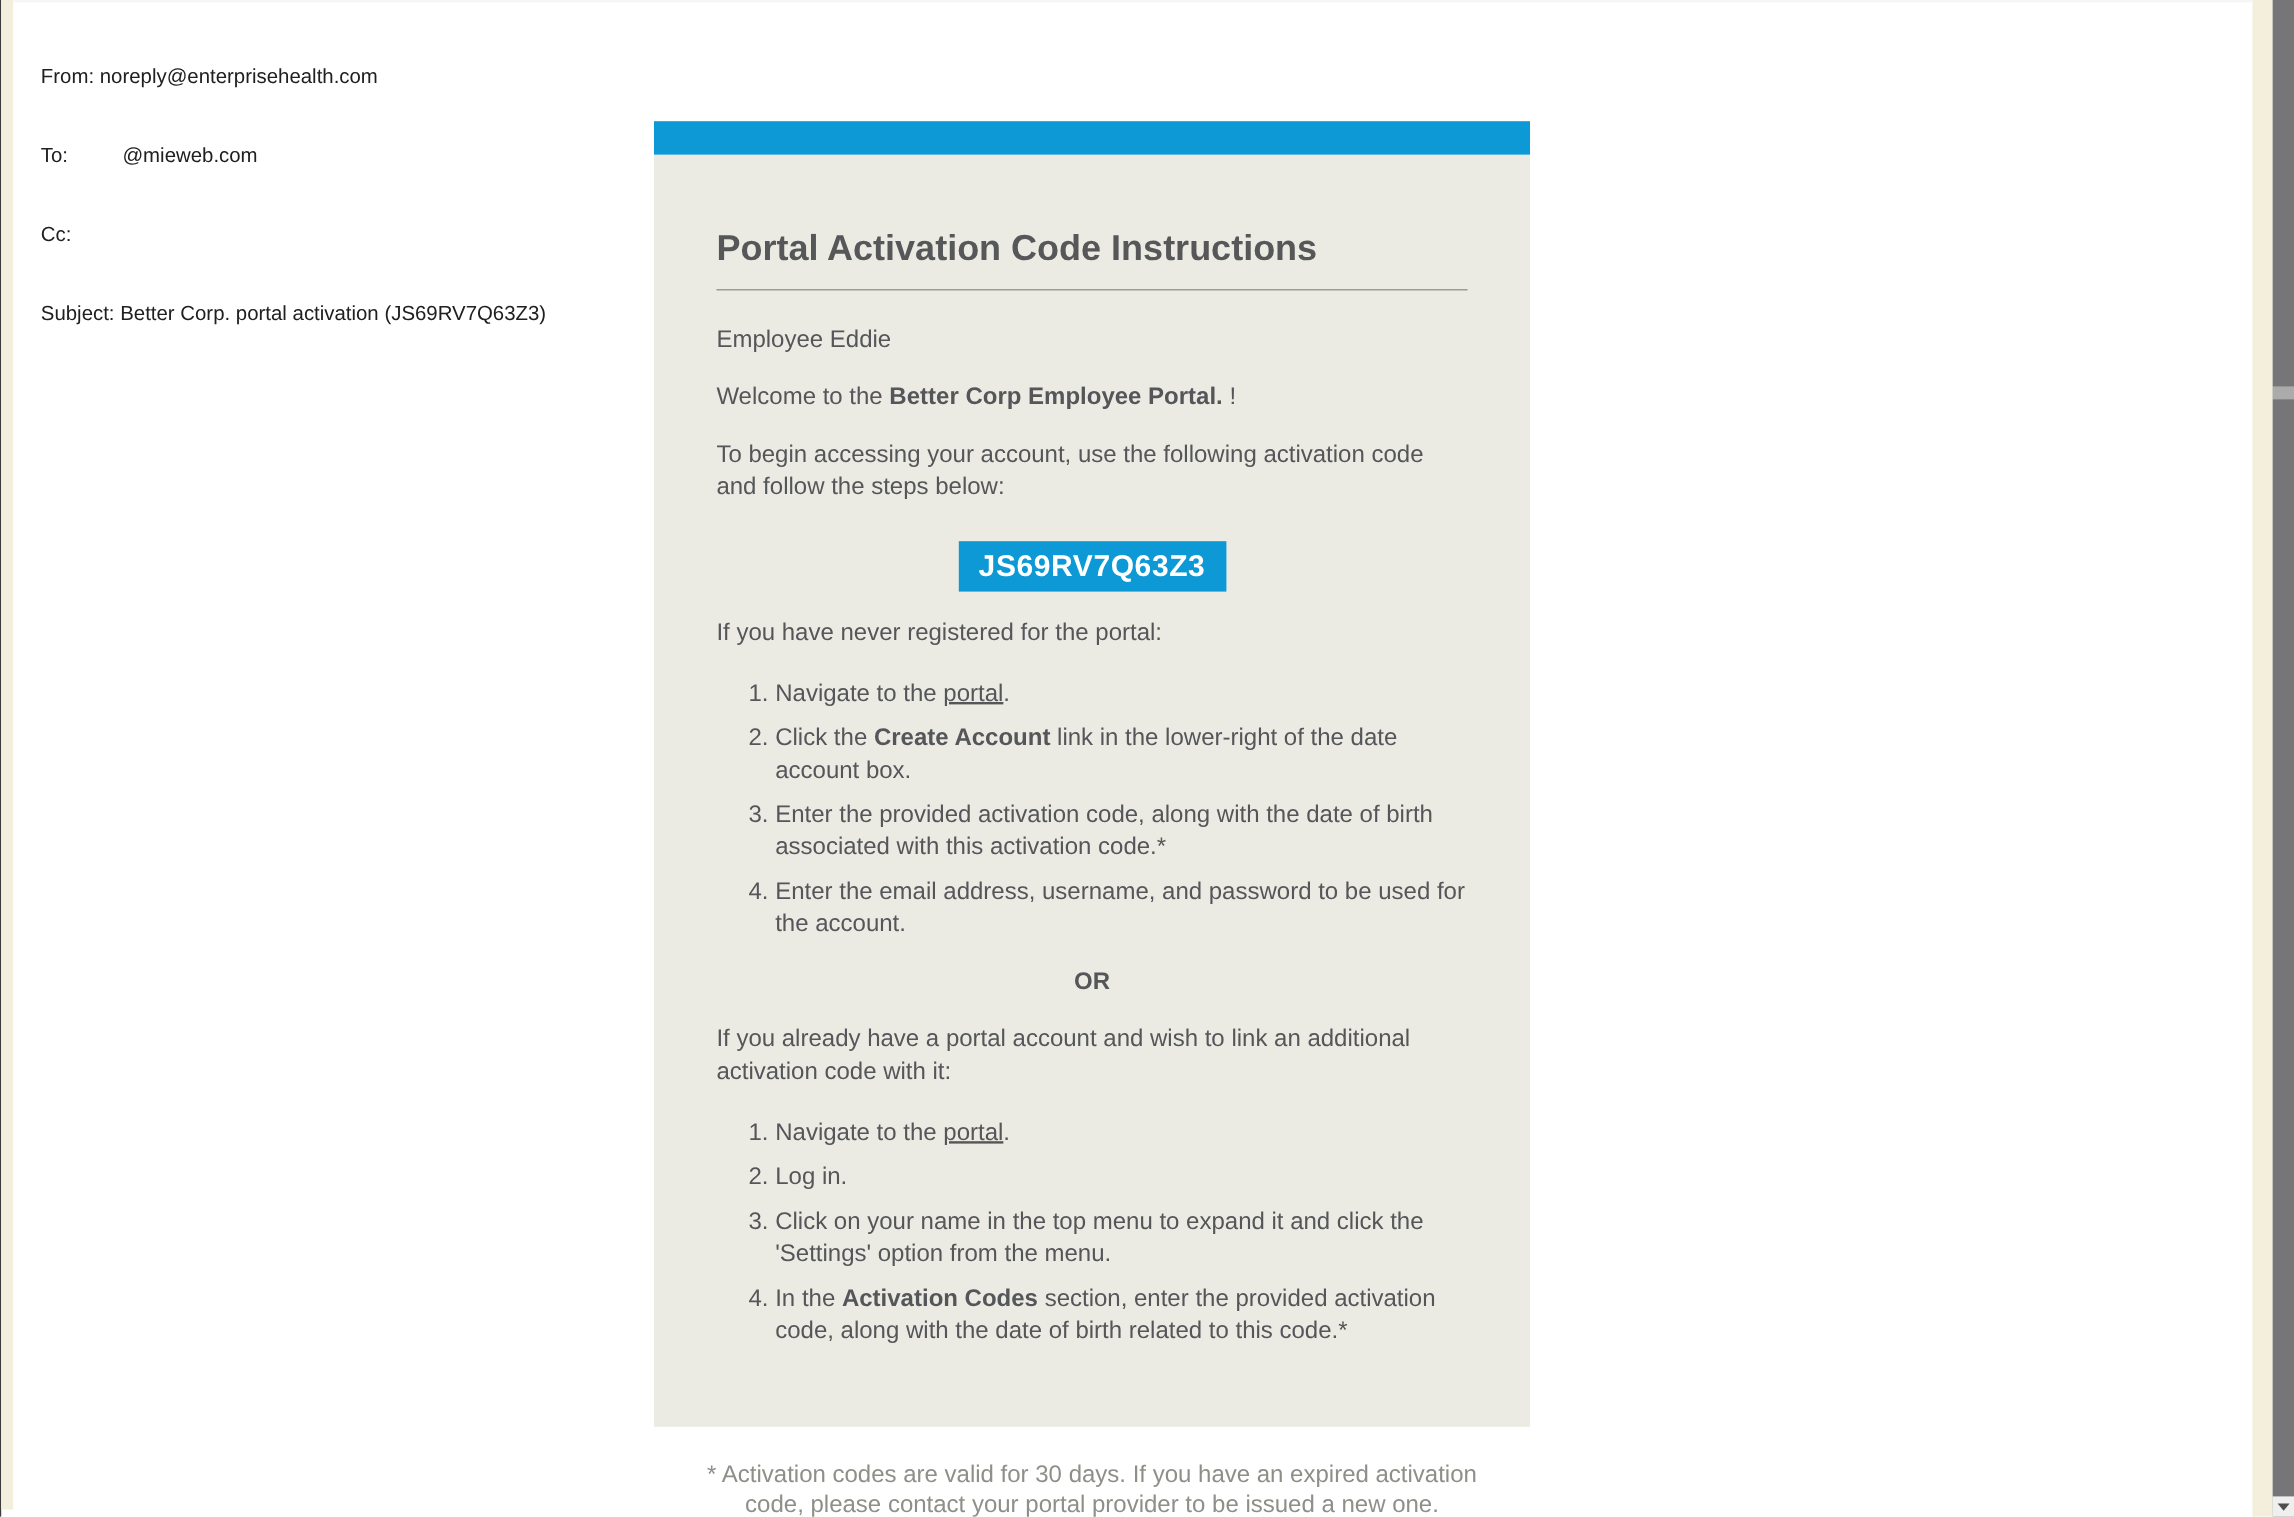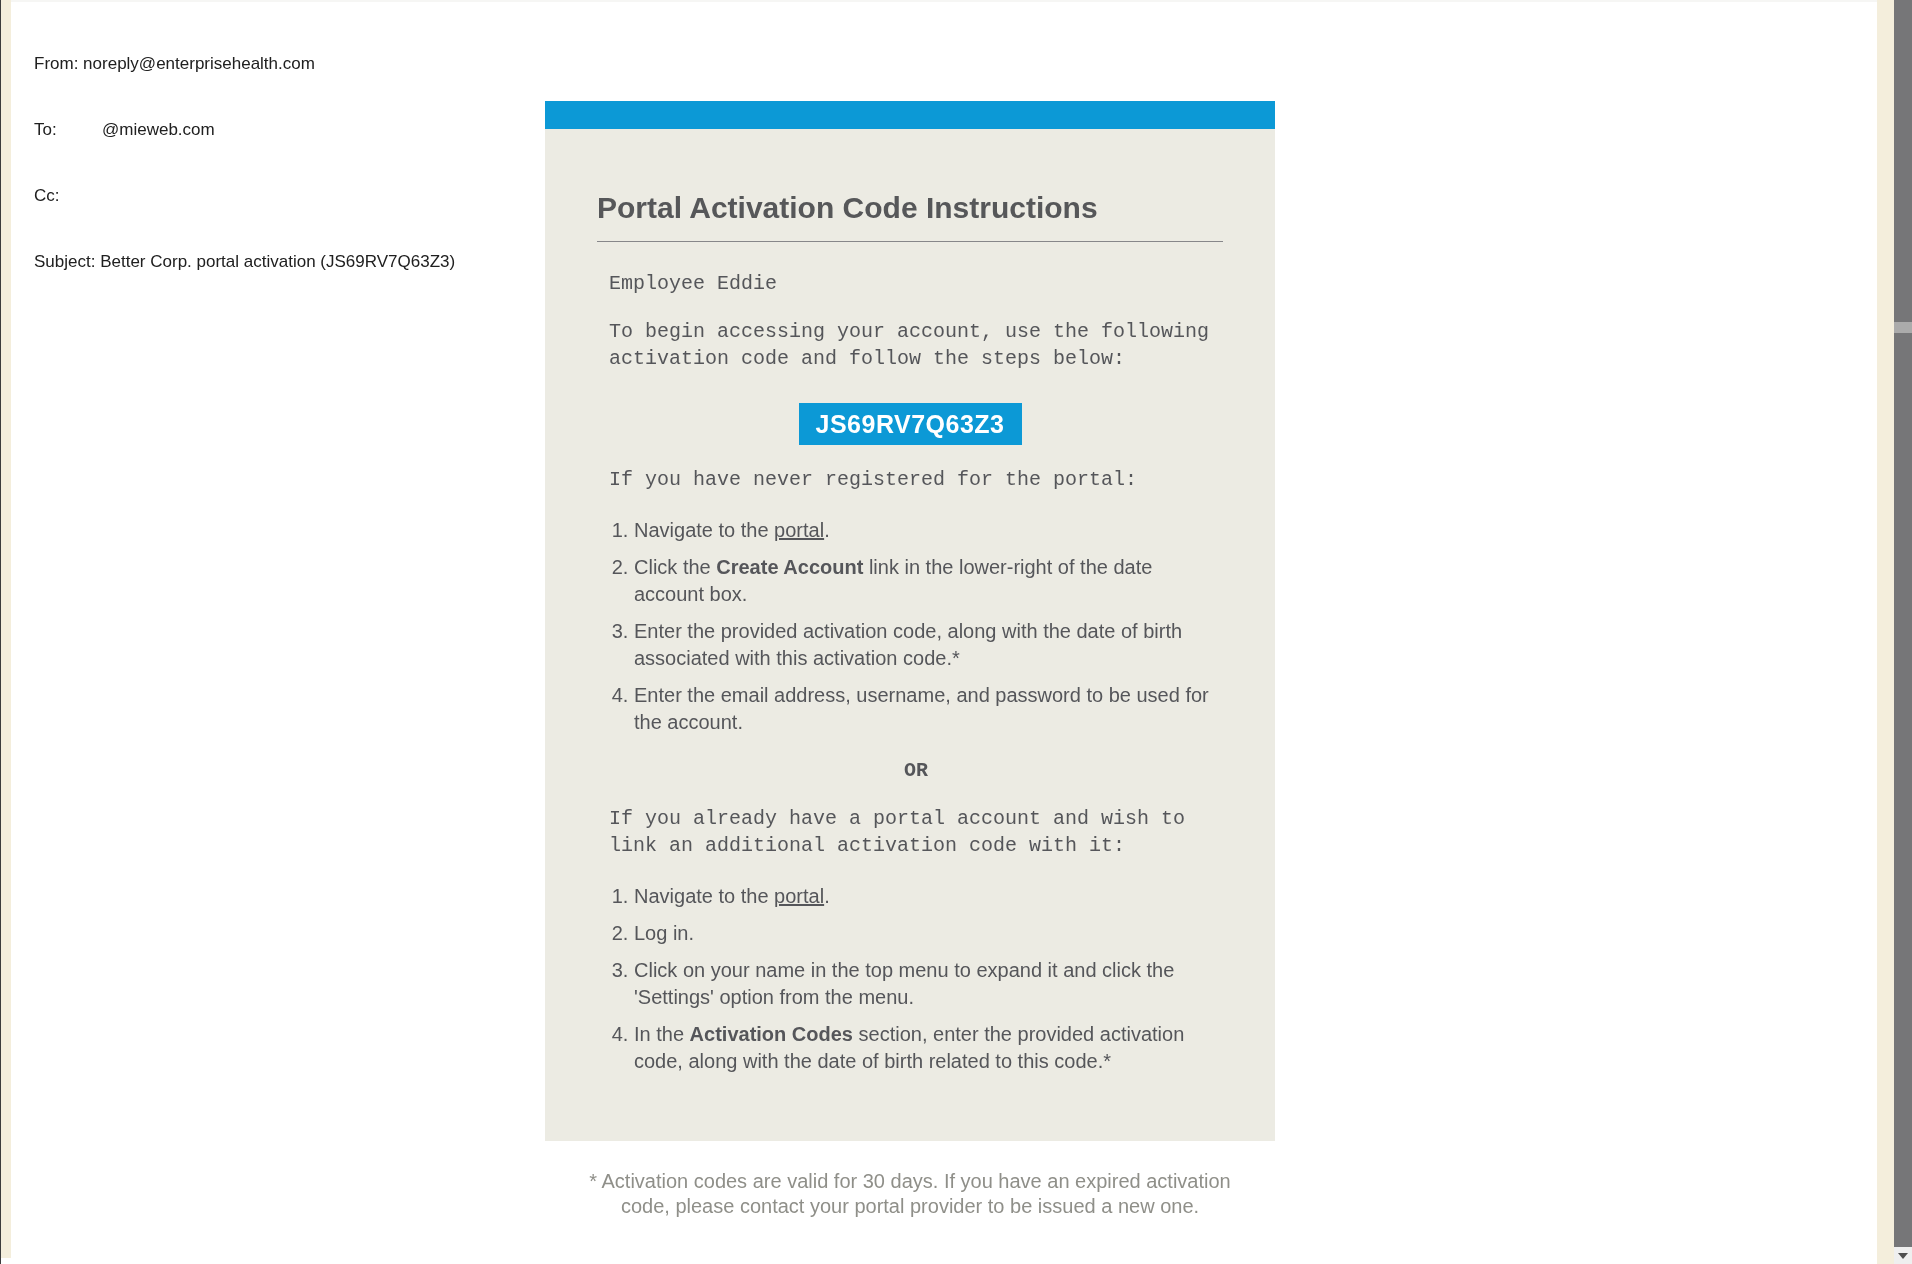--- a/index.html
+++ b/index.html
@@ -37,27 +37,27 @@
   .scroll-down-arrow{width:0;height:0;border-left:5px solid transparent;border-right:5px solid transparent;border-top:6px solid var(--scroll_arrow);}
   
   .email-headers{position:absolute;left:34px;top:9px;font-size:17px;line-height:22px;color:var(--header_text);white-space:pre;}
   .email-headers .to-label{display:inline-block;width:68px;}
   
   .email-wrap{position:absolute;left:545px;top:101px;width:730px;}
   .blue-bar{height:28px;background:var(--accent_blue);}
   .card{background:var(--card_bg);padding:62px 52px 56px 52px;font-size:20px;line-height:27px;}
   .card h1{font-size:30px;line-height:34px;font-weight:bold;margin:0;color:#565759;}
   .title-divider{border:none;border-top:1px solid var(--divider_color);margin:16px 0 0 0;}
-  .card p{margin:21px 0 0 12px;font-family:Liberation Mono, monospace;}
+  .card p{margin:21px 0 0 0;}
   .card p.greeting{margin-top:28px;}
   .code-wrap{margin-top:31px;text-align:center;}
   .code-badge{display:inline-block;background:var(--accent_blue);color:#ffffff;font-weight:bold;font-size:25px;line-height:42px;padding:0 17px;border-radius:0;letter-spacing:.5px;}
   .section-heading{margin-top:40px;}
   .card ol{margin:24px 0 0 0;padding:0 0 0 37px;}
-  .card ol li{margin:0 0 10px 0;}
+  .card ol li{margin:0 0 10px 12px;}
   .or-line{text-align:center;font-weight:bold;margin-top:21px !important;}
   .b{font-weight:bold;}
   .link{text-decoration:underline;cursor:pointer;}
   .footnote{margin-top:28px;text-align:center;color:var(--footnote_color);font-size:20px;line-height:25px;padding:0 18px;}
 </style>
 </head>
 <body>
 
 <div class="window-edge-left"></div>
 <div class="page-strip-left"></div>
@@ -70,20 +70,21 @@
   <div><span>Cc:</span><span></span></div>
   <div><span>Subject:</span><span> Better Corp. portal activation (JS69RV7Q63Z3)</span></div>
 </div>
 
 <div class="email-wrap">
   <div class="blue-bar"></div>
   <div class="card">
     <h1>Portal Activation Code Instructions</h1>
     <hr class="title-divider">
     <p class="greeting">Employee Eddie</p>
+    <p><span>Welcome to the </span><span class="b">Better Corp Employee Portal.</span><span> !</span></p>
     <p>To begin accessing your account, use the following activation code and follow the steps below:</p>
     <div class="code-wrap">
       <span class="code-badge">JS69RV7Q63Z3</span>
     </div>
     <p class="section-heading">If you have never registered for the portal:</p>
     <ol>
         <li><span>Navigate to the </span><span class="link">portal</span><span>.</span></li>
         <li><span>Click the </span><span class="b">Create Account</span><span> link in the lower-right of the date account box.</span></li>
         <li><span>Enter the provided activation code, along with the date of birth associated with this activation code.*</span></li>
         <li><span>Enter the email address, username, and password to be used for the account.</span></li>

